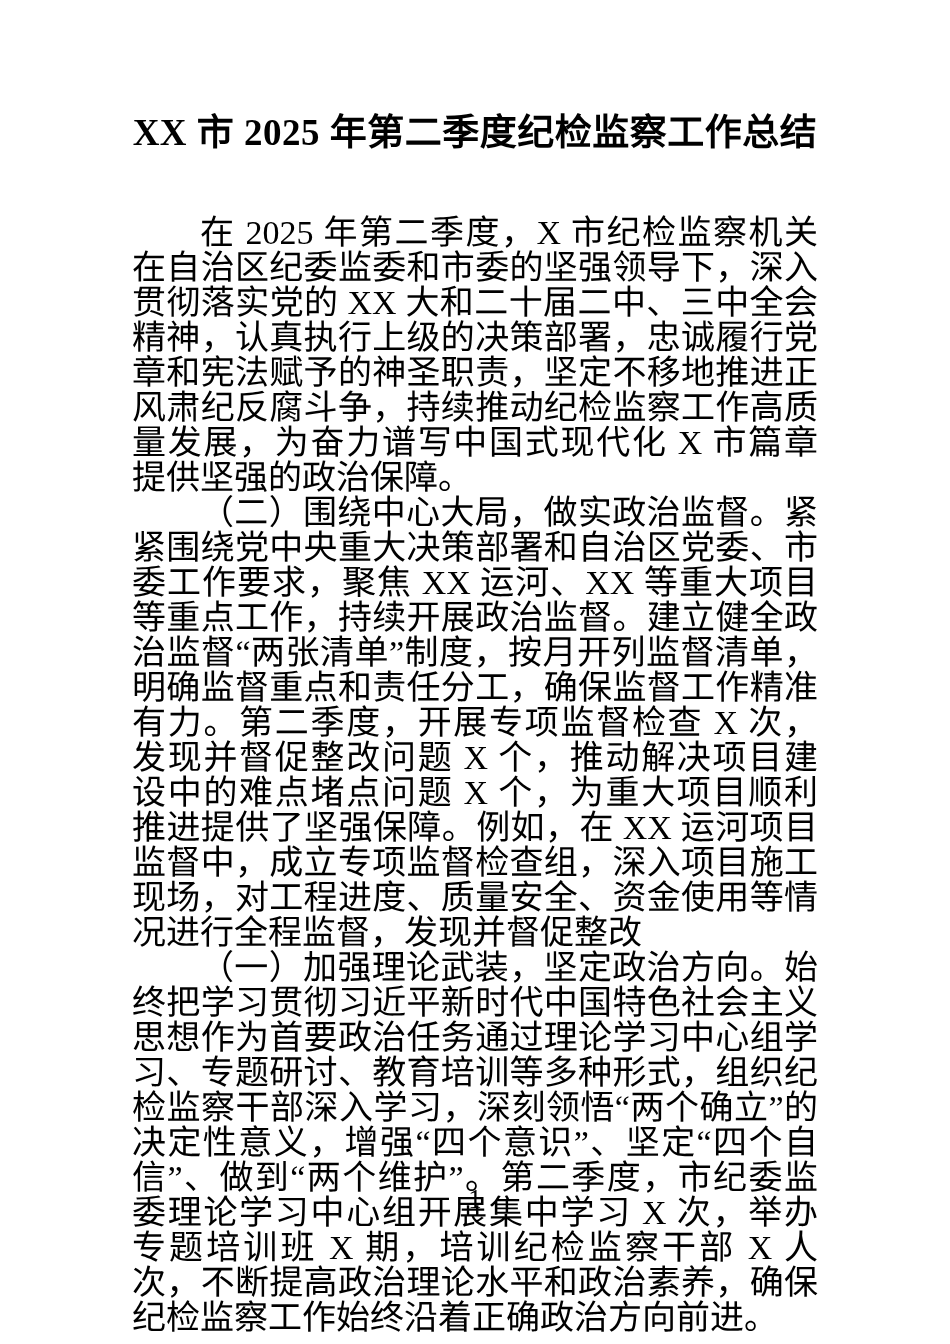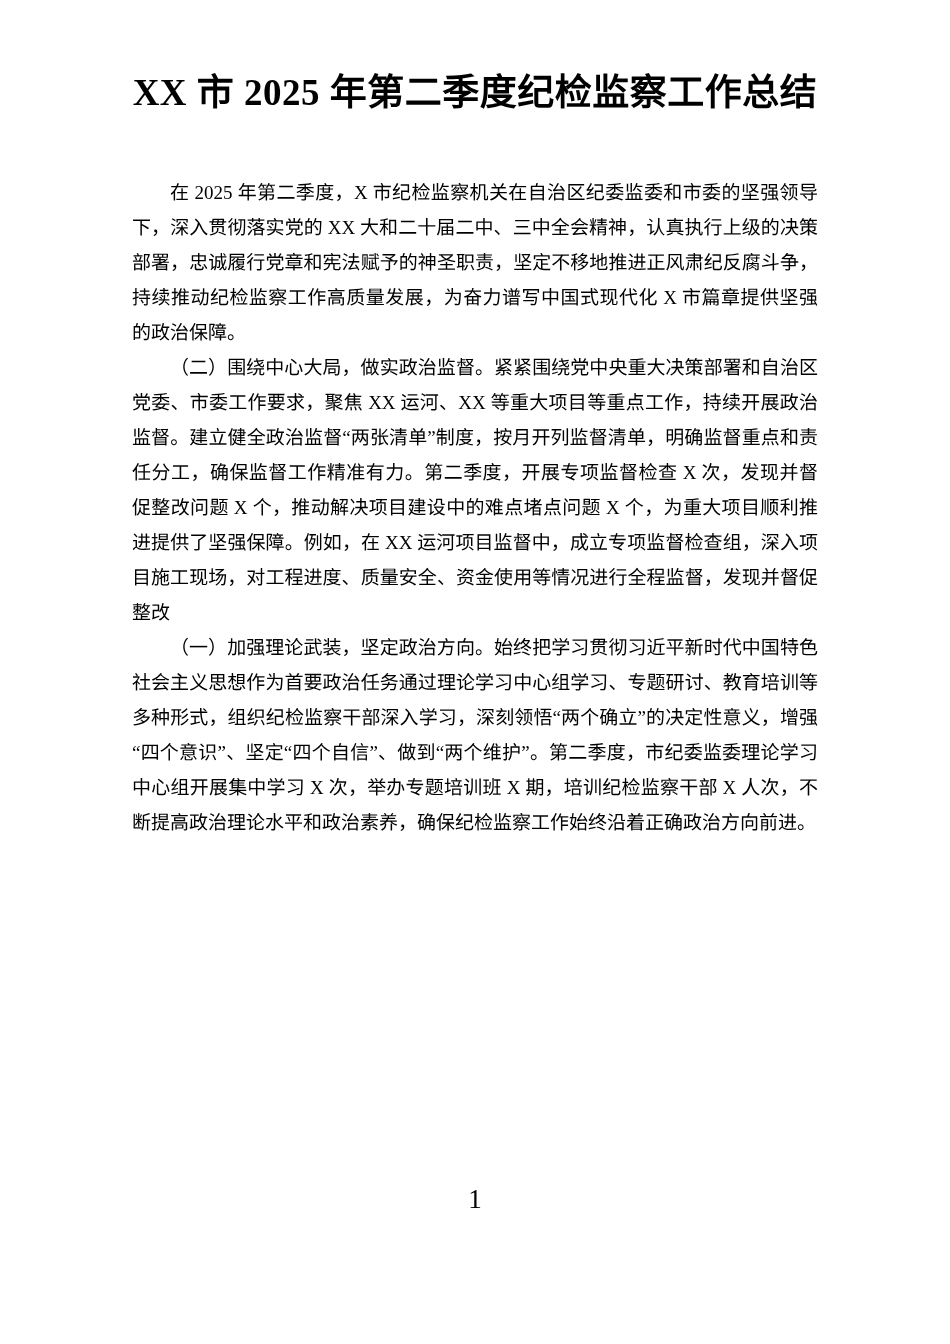--- a/index.html
+++ b/index.html
@@ -14,36 +14,36 @@
     margin: 0 auto;
     background: #ffffff;
     box-sizing: border-box;
     padding: 0 132px;
     overflow: hidden;
     color: #000000;
     font-family: "Liberation Serif", "DejaVu Serif", serif;
   }
   .doc-title {
     margin: 0;
-    padding-top: 68px;
+    padding-top: 108px;
     font-size: 37px;
     line-height: 50px;
     font-weight: 700;
     text-align: center;
     letter-spacing: 0.5px;
     white-space: nowrap;
     font-family: Liberation Serif, serif;
   }
   .content {
     margin-top: 57px;
   }
   .content p {
     margin: 0;
     padding: 0;
-    font-size: 19px;
+    font-size: 34px;
     line-height: 35px;
     text-align: justify;
     text-indent: 2em;
     word-break: break-all;
     color: #000000;
   }
   .page-number {
     position: absolute;
     left: 0;
     right: 0;

